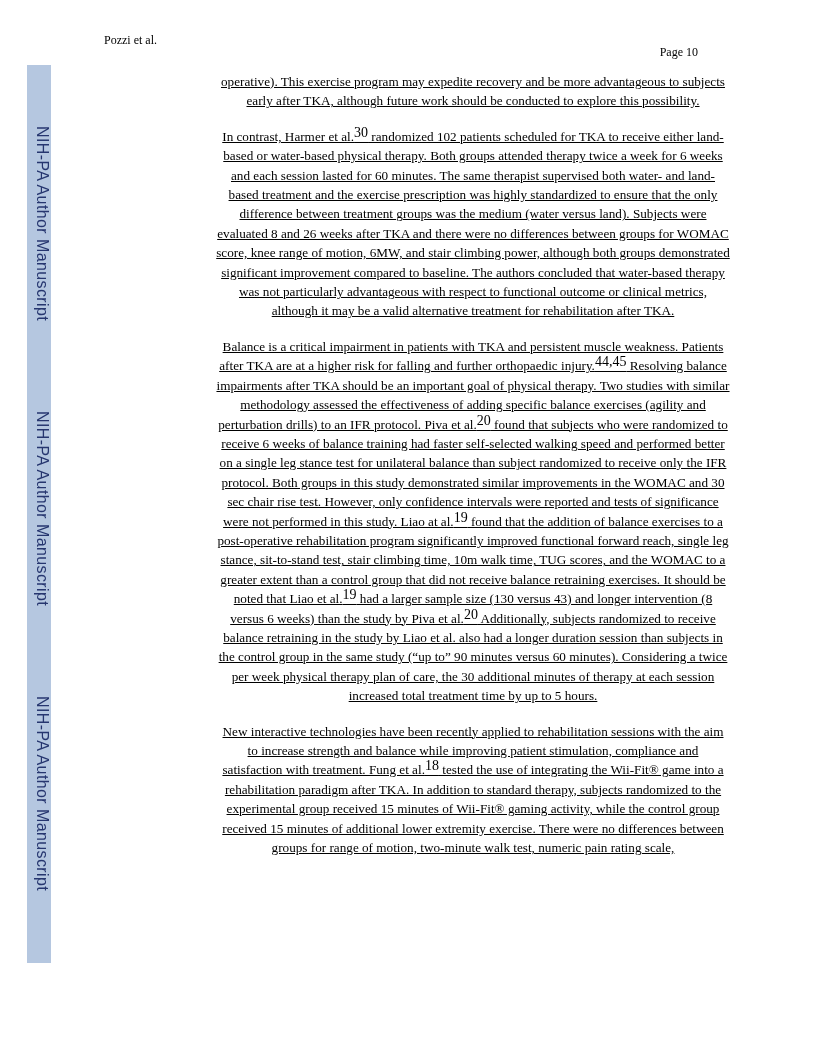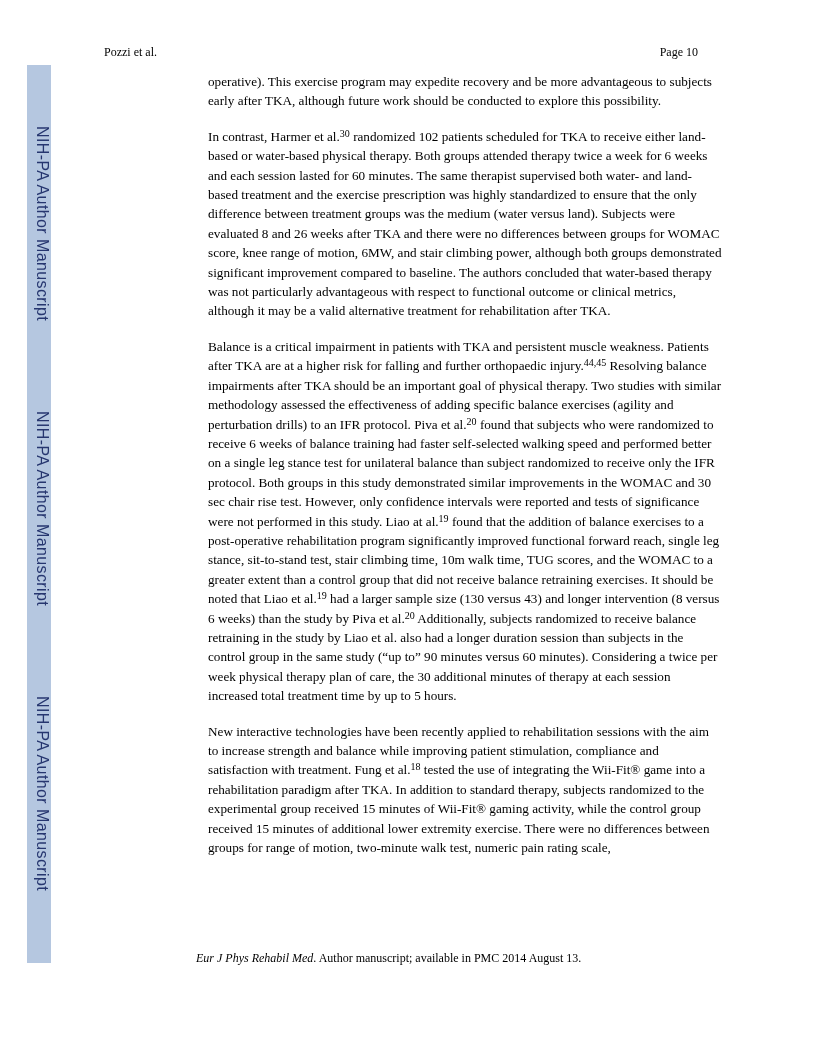--- a/index.html
+++ b/index.html
@@ -31,47 +31,48 @@
     font-size: 16px;
     letter-spacing: 0.4px;
     color: #26366f;
     white-space: nowrap;
   }
 
   
   .header-left {
     position: absolute;
     left: 104px;
-    top: 45px;
+    top: 33px;
     font-size: 12px;
   }
   .header-right {
     position: absolute;
     right: 118px;
     top: 45px;
     font-size: 12px;
     margin-left: 16px;
   }
 
   
   .body-content {
     position: absolute;
-    left: 208px;
+    left: 216px;
     top: 72px;
     width: 514px;
     font-size: 13.2px;
     line-height: 19.4px;
-    text-align: left;
+    text-align: center;
+    text-decoration: underline;
   }
   .body-paragraph {
     margin: 0 0 16px 0;
   }
   .body-paragraph .sup,
   .body-paragraph sup {
-    font-size: 10px;
+    font-size: 14px;
     line-height: 0;
     vertical-align: 4px;
   }
   .section-heading {
     font-family: "Liberation Sans", sans-serif;
     font-weight: bold;
     font-size: 13.5px;
     margin: 21px 0 14px -78px;
     line-height: 16px;
   }
@@ -101,17 +102,14 @@
   <div class="header-left">Pozzi et al.</div>
   <div class="header-right">Page 10</div>
 
   <div class="body-content">
       <p class="body-paragraph"><span>operative). This exercise program may expedite recovery and be more advantageous to subjects early after TKA, although future work should be conducted to explore this possibility.</span></p>
       <p class="body-paragraph"><span>In contrast, Harmer et al.</span><sup class="sup">30</sup><span> randomized 102 patients scheduled for TKA to receive either land-based or water-based physical therapy. Both groups attended therapy twice a week for 6 weeks and each session lasted for 60 minutes. The same therapist supervised both water- and land-based treatment and the exercise prescription was highly standardized to ensure that the only difference between treatment groups was the medium (water versus land). Subjects were evaluated 8 and 26 weeks after TKA and there were no differences between groups for WOMAC score, knee range of motion, 6MW, and stair climbing power, although both groups demonstrated significant improvement compared to baseline. The authors concluded that water-based therapy was not particularly advantageous with respect to functional outcome or clinical metrics, although it may be a valid alternative treatment for rehabilitation after TKA.</span></p>
       <p class="body-paragraph"><span>Balance is a critical impairment in patients with TKA and persistent muscle weakness. Patients after TKA are at a higher risk for falling and further orthopaedic injury.</span><sup class="sup">44,45</sup><span> Resolving balance impairments after TKA should be an important goal of physical therapy. Two studies with similar methodology assessed the effectiveness of adding specific balance exercises (agility and perturbation drills) to an IFR protocol. Piva et al.</span><sup class="sup">20</sup><span> found that subjects who were randomized to receive 6 weeks of balance training had faster self-selected walking speed and performed better on a single leg stance test for unilateral balance than subject randomized to receive only the IFR protocol. Both groups in this study demonstrated similar improvements in the WOMAC and 30 sec chair rise test. However, only confidence intervals were reported and tests of significance were not performed in this study. Liao at al.</span><sup class="sup">19</sup><span> found that the addition of balance exercises to a post-operative rehabilitation program significantly improved functional forward reach, single leg stance, sit-to-stand test, stair climbing time, 10m walk time, TUG scores, and the WOMAC to a greater extent than a control group that did not receive balance retraining exercises. It should be noted that Liao et al.</span><sup class="sup">19</sup><span> had a larger sample size (130 versus 43) and longer intervention (8 versus 6 weeks) than the study by Piva et al.</span><sup class="sup">20</sup><span> Additionally, subjects randomized to receive balance retraining in the study by Liao et al. also had a longer duration session than subjects in the control group in the same study (“up to” 90 minutes versus 60 minutes). Considering a twice per week physical therapy plan of care, the 30 additional minutes of therapy at each session increased total treatment time by up to 5 hours.</span></p>
       <p class="body-paragraph"><span>New interactive technologies have been recently applied to rehabilitation sessions with the aim to increase strength and balance while improving patient stimulation, compliance and satisfaction with treatment. Fung et al.</span><sup class="sup">18</sup><span> tested the use of integrating the Wii-Fit® game into a rehabilitation paradigm after TKA. In addition to standard therapy, subjects randomized to the experimental group received 15 minutes of Wii-Fit® gaming activity, while the control group received 15 minutes of additional lower extremity exercise. There were no differences between groups for range of motion, two-minute walk test, numeric pain rating scale,</span></p>
     </div>
 
-  <div class="footer">
-    <span class="journal">Eur J Phys Rehabil Med</span><span>. Author manuscript; available in PMC 2014 August 13.</span>
-  </div>
 
 </div>
 
 </body></html>

